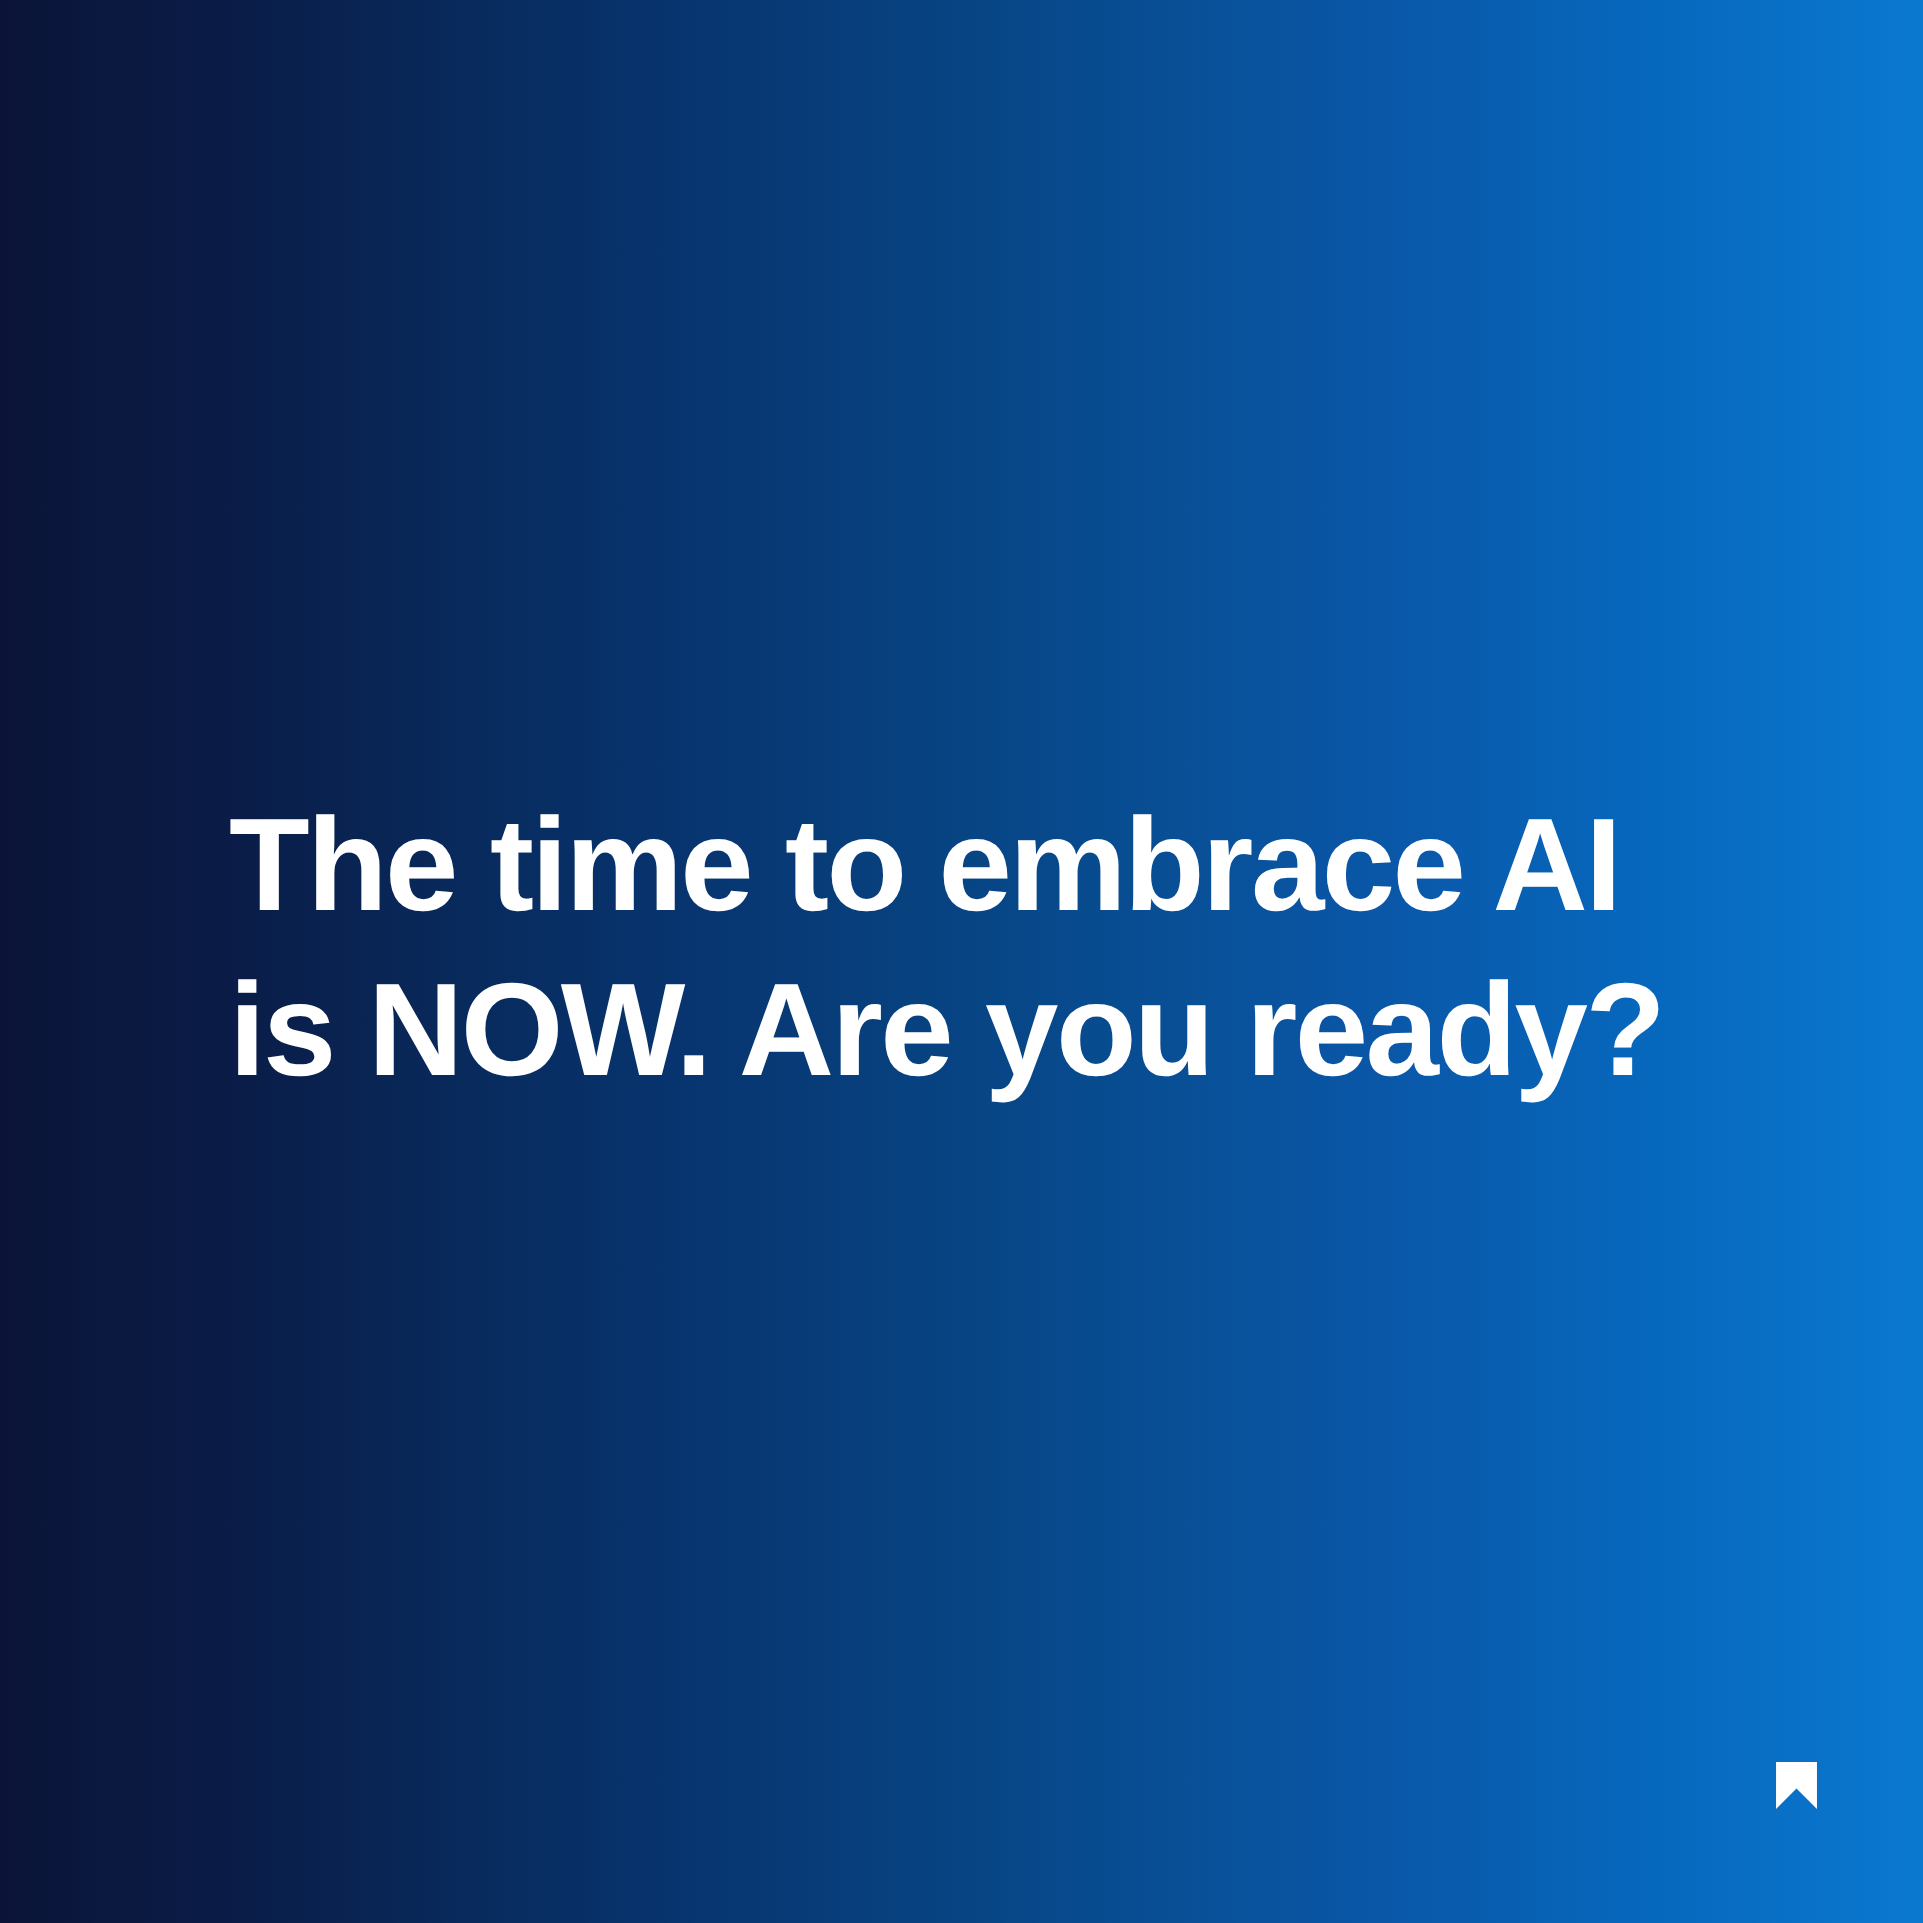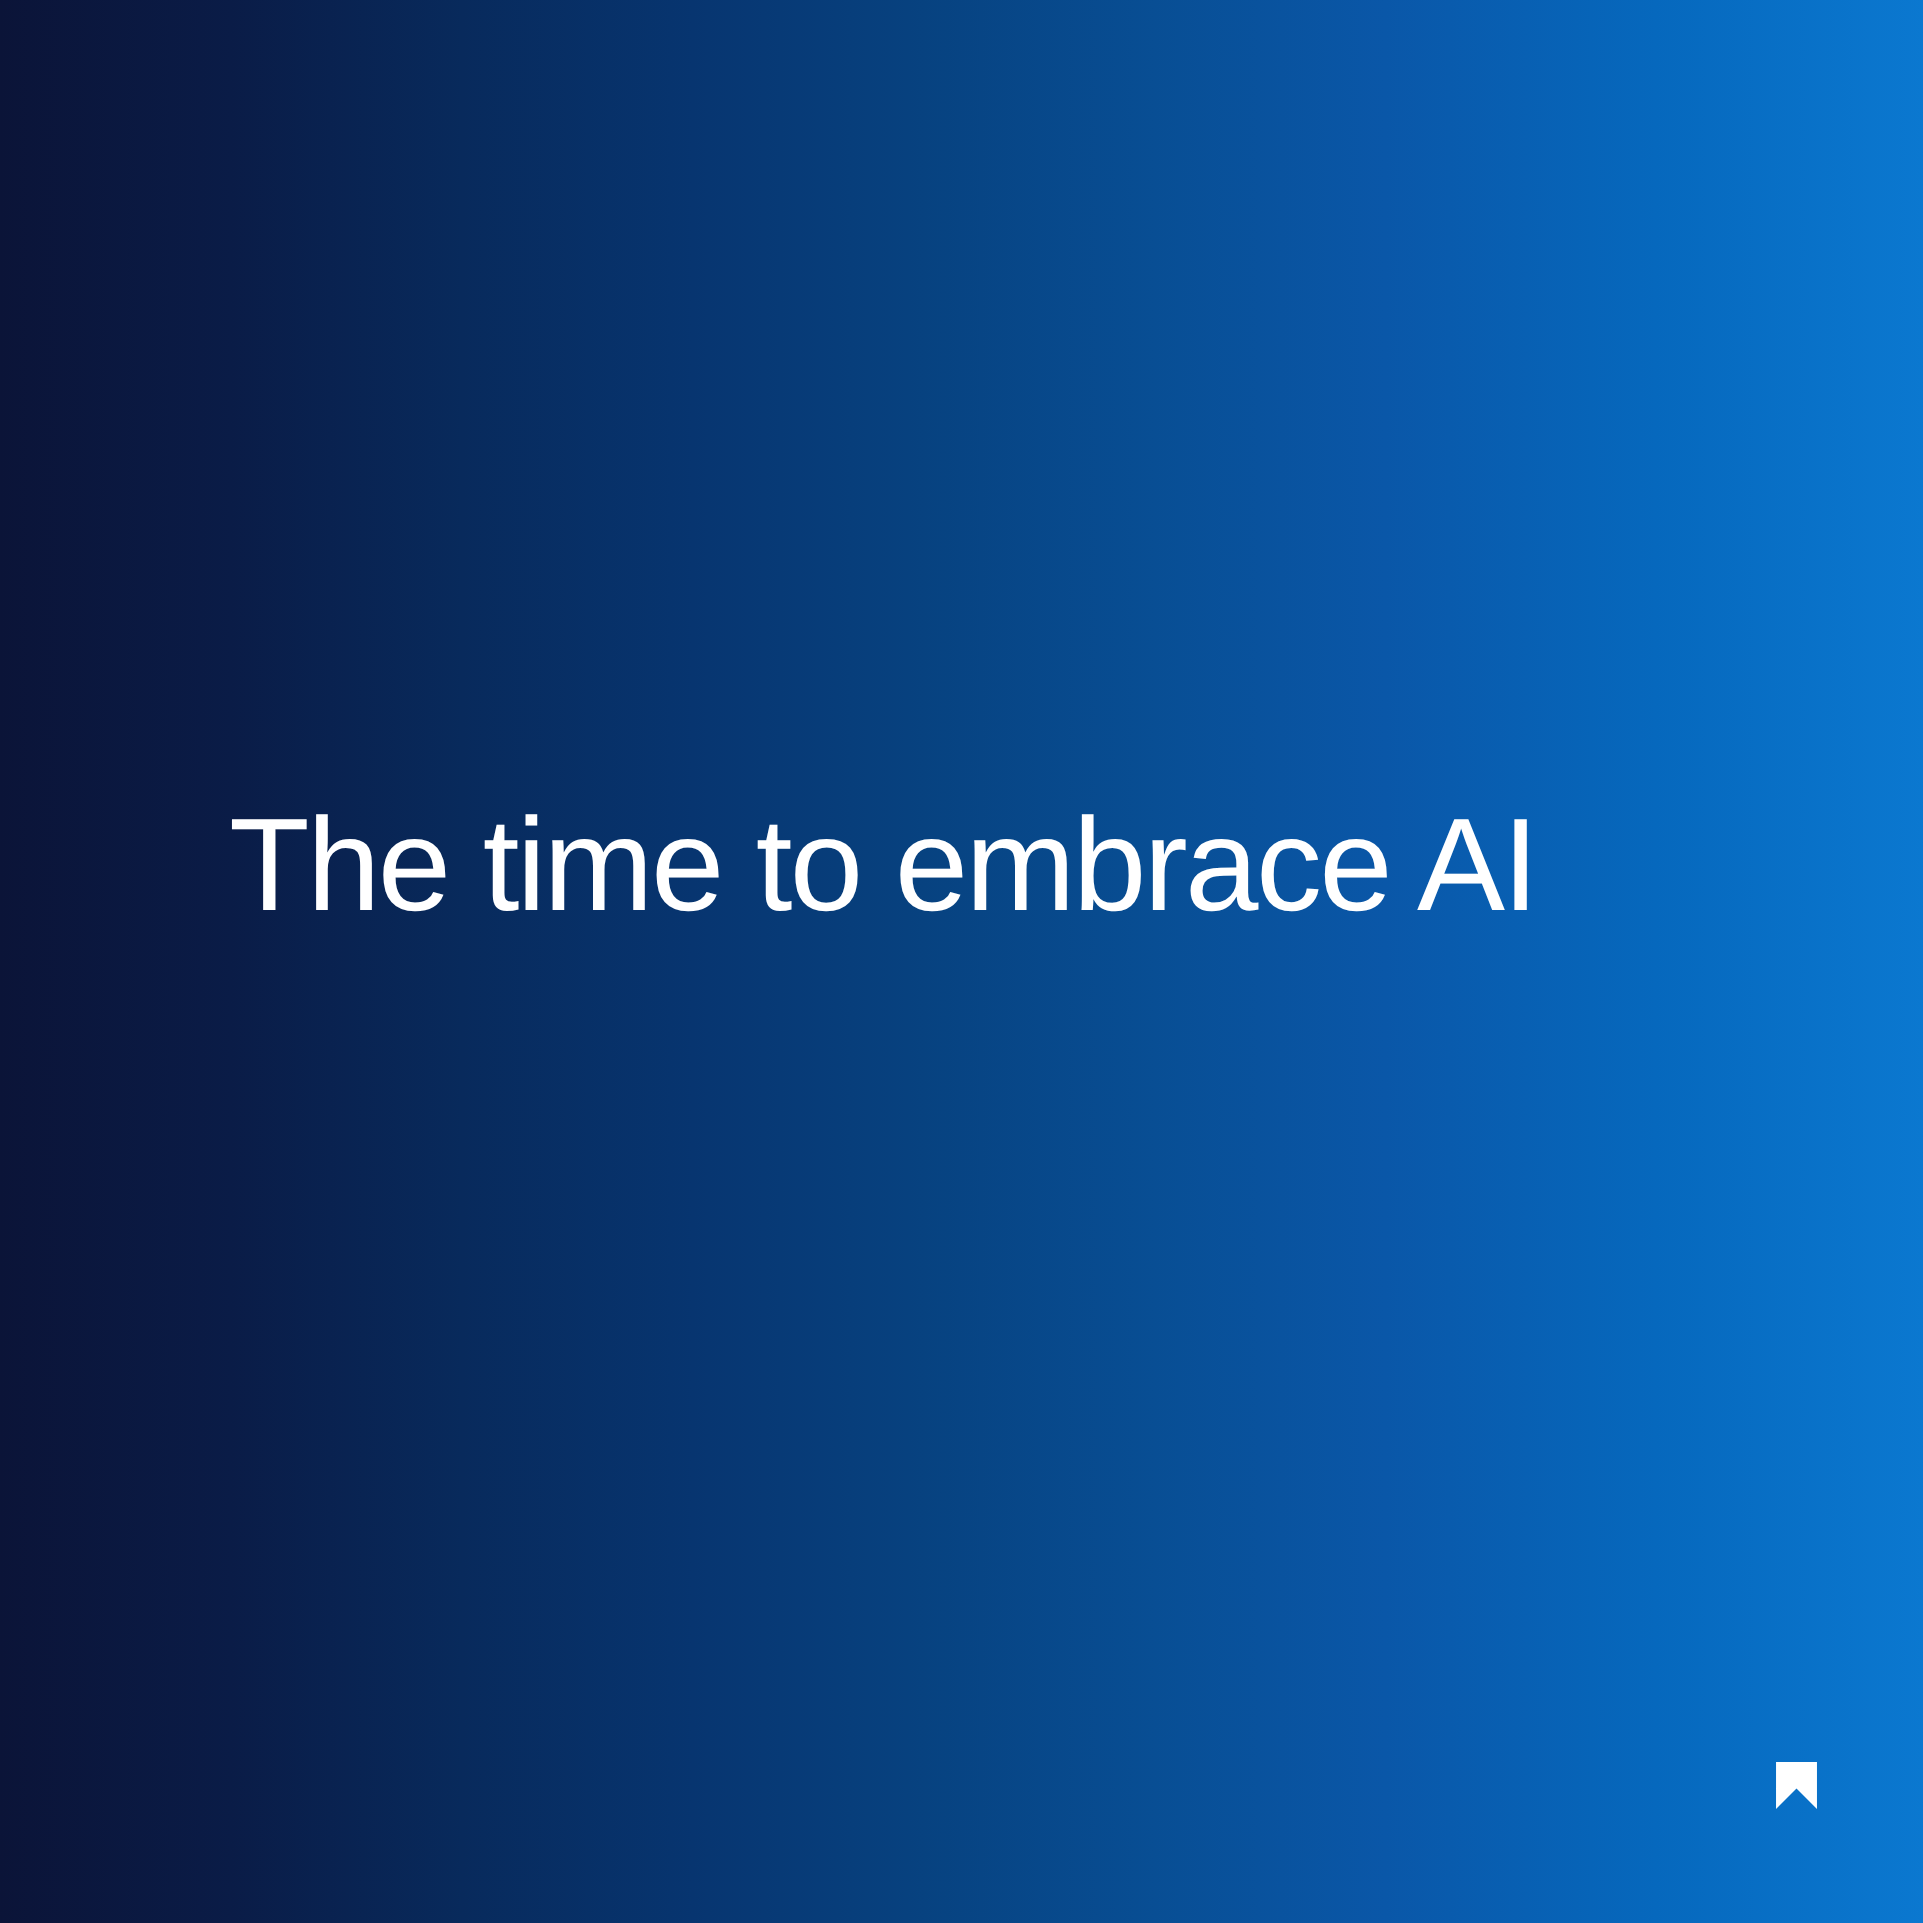--- a/index.html
+++ b/index.html
@@ -40,21 +40,21 @@
     position: absolute;
     left: 229px;
     top: 782px;
     width: 1503px;
   }
 
   .headline-line {
     display: block;
     color: #ffffff;
     font-family: "Liberation Sans", sans-serif;
-    font-weight: 400;
+    font-weight: 700;
     font-size: 132px;
     line-height: 165px;
     letter-spacing: -2.6px;
     white-space: nowrap;
     text-rendering: geometricPrecision;
   }
 
   
   .brand-mark {
     position: absolute;
@@ -70,20 +70,21 @@
     height: 100%;
   }
 </style>
 </head>
 <body>
 
 <div class="slide">
 
   <div class="headline-block">
     <span class="headline-line">The time to embrace AI</span>
+    <span class="headline-line">is NOW. Are you ready?</span>
   </div>
 
   <div class="brand-mark">
     <svg viewBox="0 0 54 62" xmlns="http://www.w3.org/2000/svg" aria-hidden="true">
       <path d="M0 0 H54 V62 L27 35 L0 62 Z" fill="#FFFFFF"></path>
     </svg>
   </div>
 
 </div>
 

